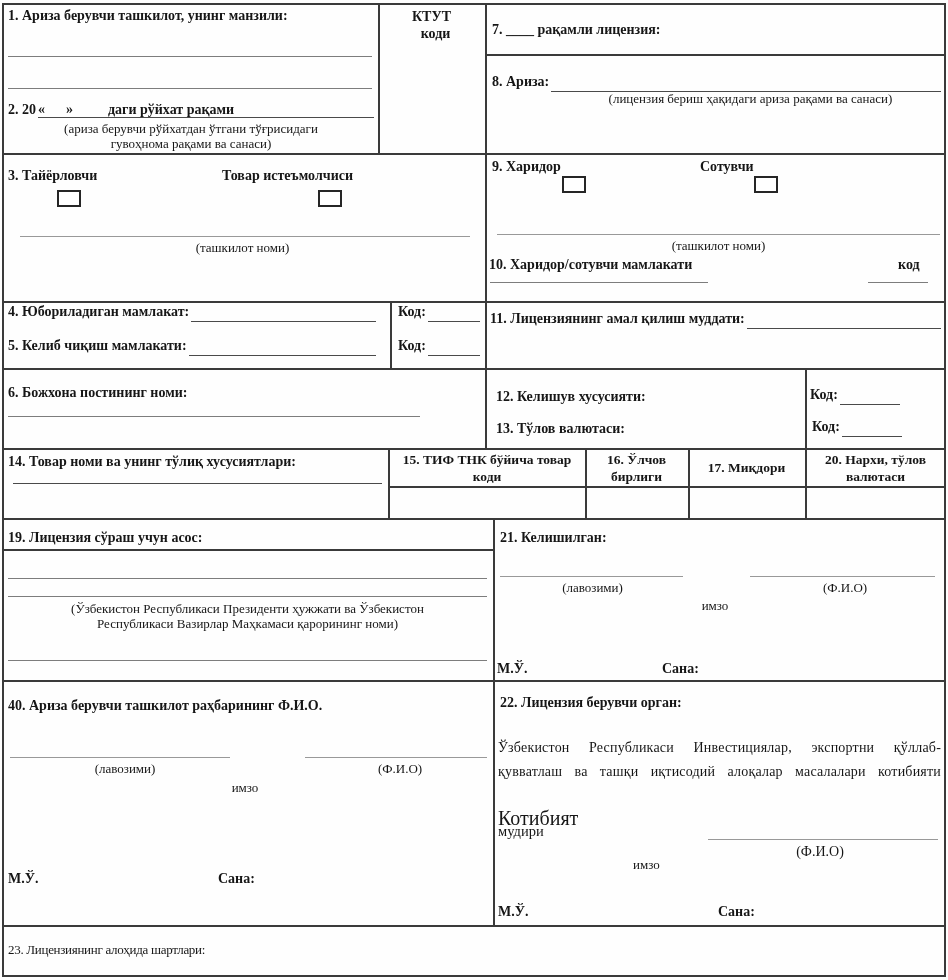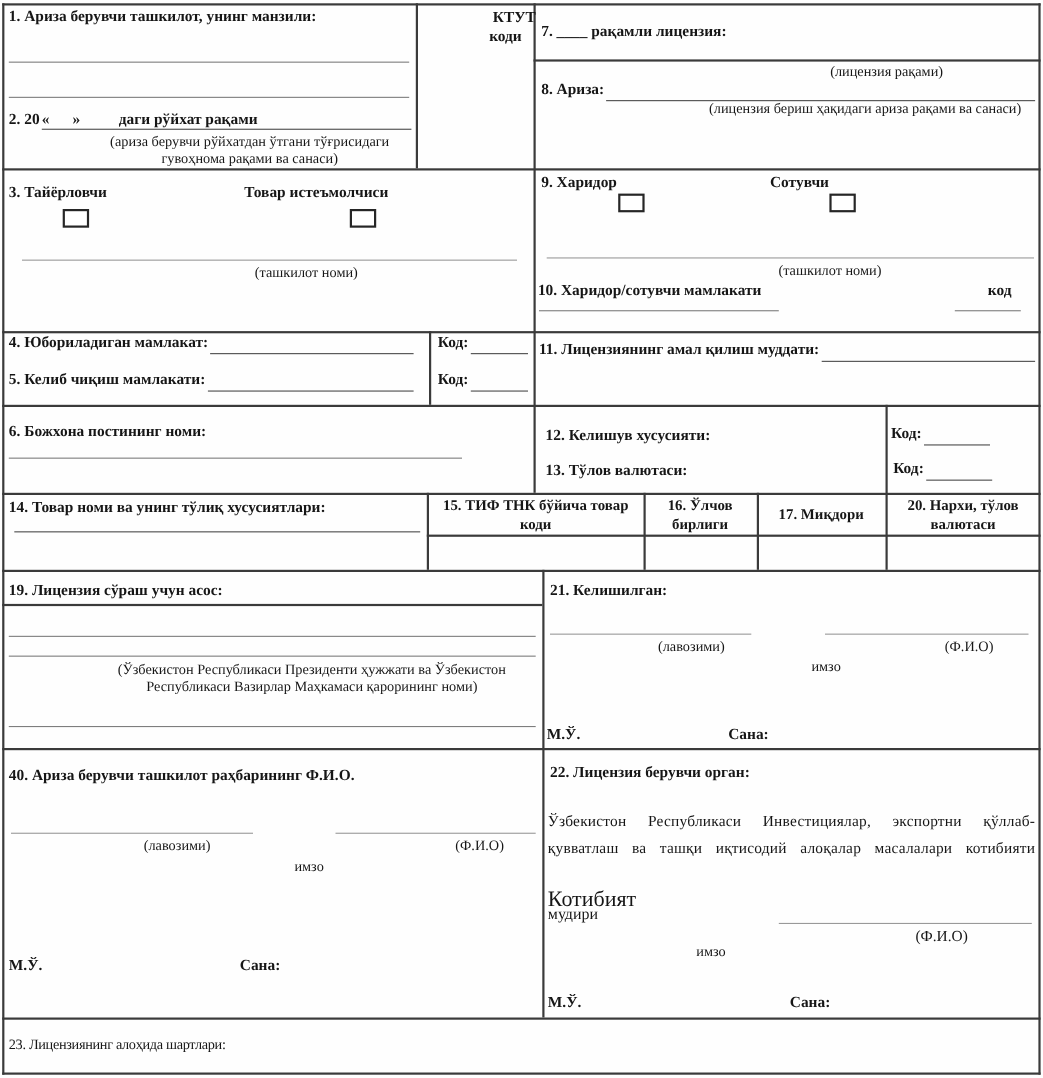--- a/index.html
+++ b/index.html
@@ -1,21 +1,21 @@
 <!DOCTYPE html>
 <html><head>
 <meta charset="utf-8">
 <style>
   html,body{margin:0;padding:0;background:#ffffff;}
   #page{position:relative;width:948px;height:980px;background:#fefefe;
         font-family:Liberation Serif, serif;color:#161616;overflow:hidden;}
   .t{position:absolute;font-size:14px;line-height:1.1;white-space:nowrap;color:#161616;}
   .b{font-weight:bold;}
   .cap{font-size:13px;}
-  .ctr{text-align:center;white-space:normal;margin-left:36px;}
+  .ctr{text-align:center;white-space:normal;}
   .th{font-size:13.5px;font-weight:bold;text-align:center;white-space:normal;line-height:1.25;}
   .bh{position:absolute;height:2px;background:#3a3a3a;}
   .bv{position:absolute;width:2px;background:#3a3a3a;}
   .fl{position:absolute;border-top:1px solid #7d7d7d;height:0;}
   .cb{position:absolute;width:20px;height:13px;border:2px solid #262626;background:#fff;}
   .fx{position:absolute;display:flex;align-items:flex-start;}
   .fx .lbl{white-space:nowrap;font-size:14px;}
   .fx .grow{flex:1;border-bottom:1.5px solid #4a4a4a;height:1.05em;margin-left:2px;}
   .pre{white-space:pre;}
   .just{text-align:justify;text-align-last:justify;white-space:normal;
@@ -53,24 +53,23 @@
   <div class="fl" style="left:8px;top:56px;width:364px"></div>
   <div class="fl" style="left:8px;top:88px;width:364px"></div>
   <div class="fx" style="left:8px;top:102px;width:366px">
     <span class="lbl b">2. 20</span>
     <span class="grow b pre" style="font-size:14px">«      »          даги рўйхат рақами</span>
   </div>
   <div class="t cap ctr" style="left:0px;top:122px;width:382px">(ариза берувчи рўйхатдан ўтгани тўғрисидаги</div>
   <div class="t cap ctr" style="left:0px;top:137px;width:382px">гувоҳнома рақами ва санаси)</div>
 
   <div class="t b ctr" style="left:378px;top:9px;width:107px">КТУТ</div>
-  <div class="t b ctr" style="left:378px;top:26px;width:91px">коди</div>
+  <div class="t b ctr" style="left:390px;top:26px;width:91px">коди</div>
 
   <div class="t b" style="left:492px;top:22px">7. ____ рақамли лицензия:</div>
-  <div class="t cap ctr" style="left:600px;top:58px;width:340px">(лицензия рақами)</div>
   <div class="fx" style="left:492px;top:74px;width:449px">
     <span class="lbl b">8. Ариза:</span>
     <span class="grow"></span>
   </div>
   <div class="t cap ctr" style="left:560px;top:92px;width:381px">(лицензия бериш ҳақидаги ариза рақами ва санаси)</div>
 
   <div class="t b" style="left:8px;top:168px">3. Тайёрловчи</div>
   <div class="t b" style="left:222px;top:168px">Товар истеъмолчиси</div>
   <div class="cb" style="left:57px;top:190px"></div>
   <div class="cb" style="left:318px;top:190px"></div>

